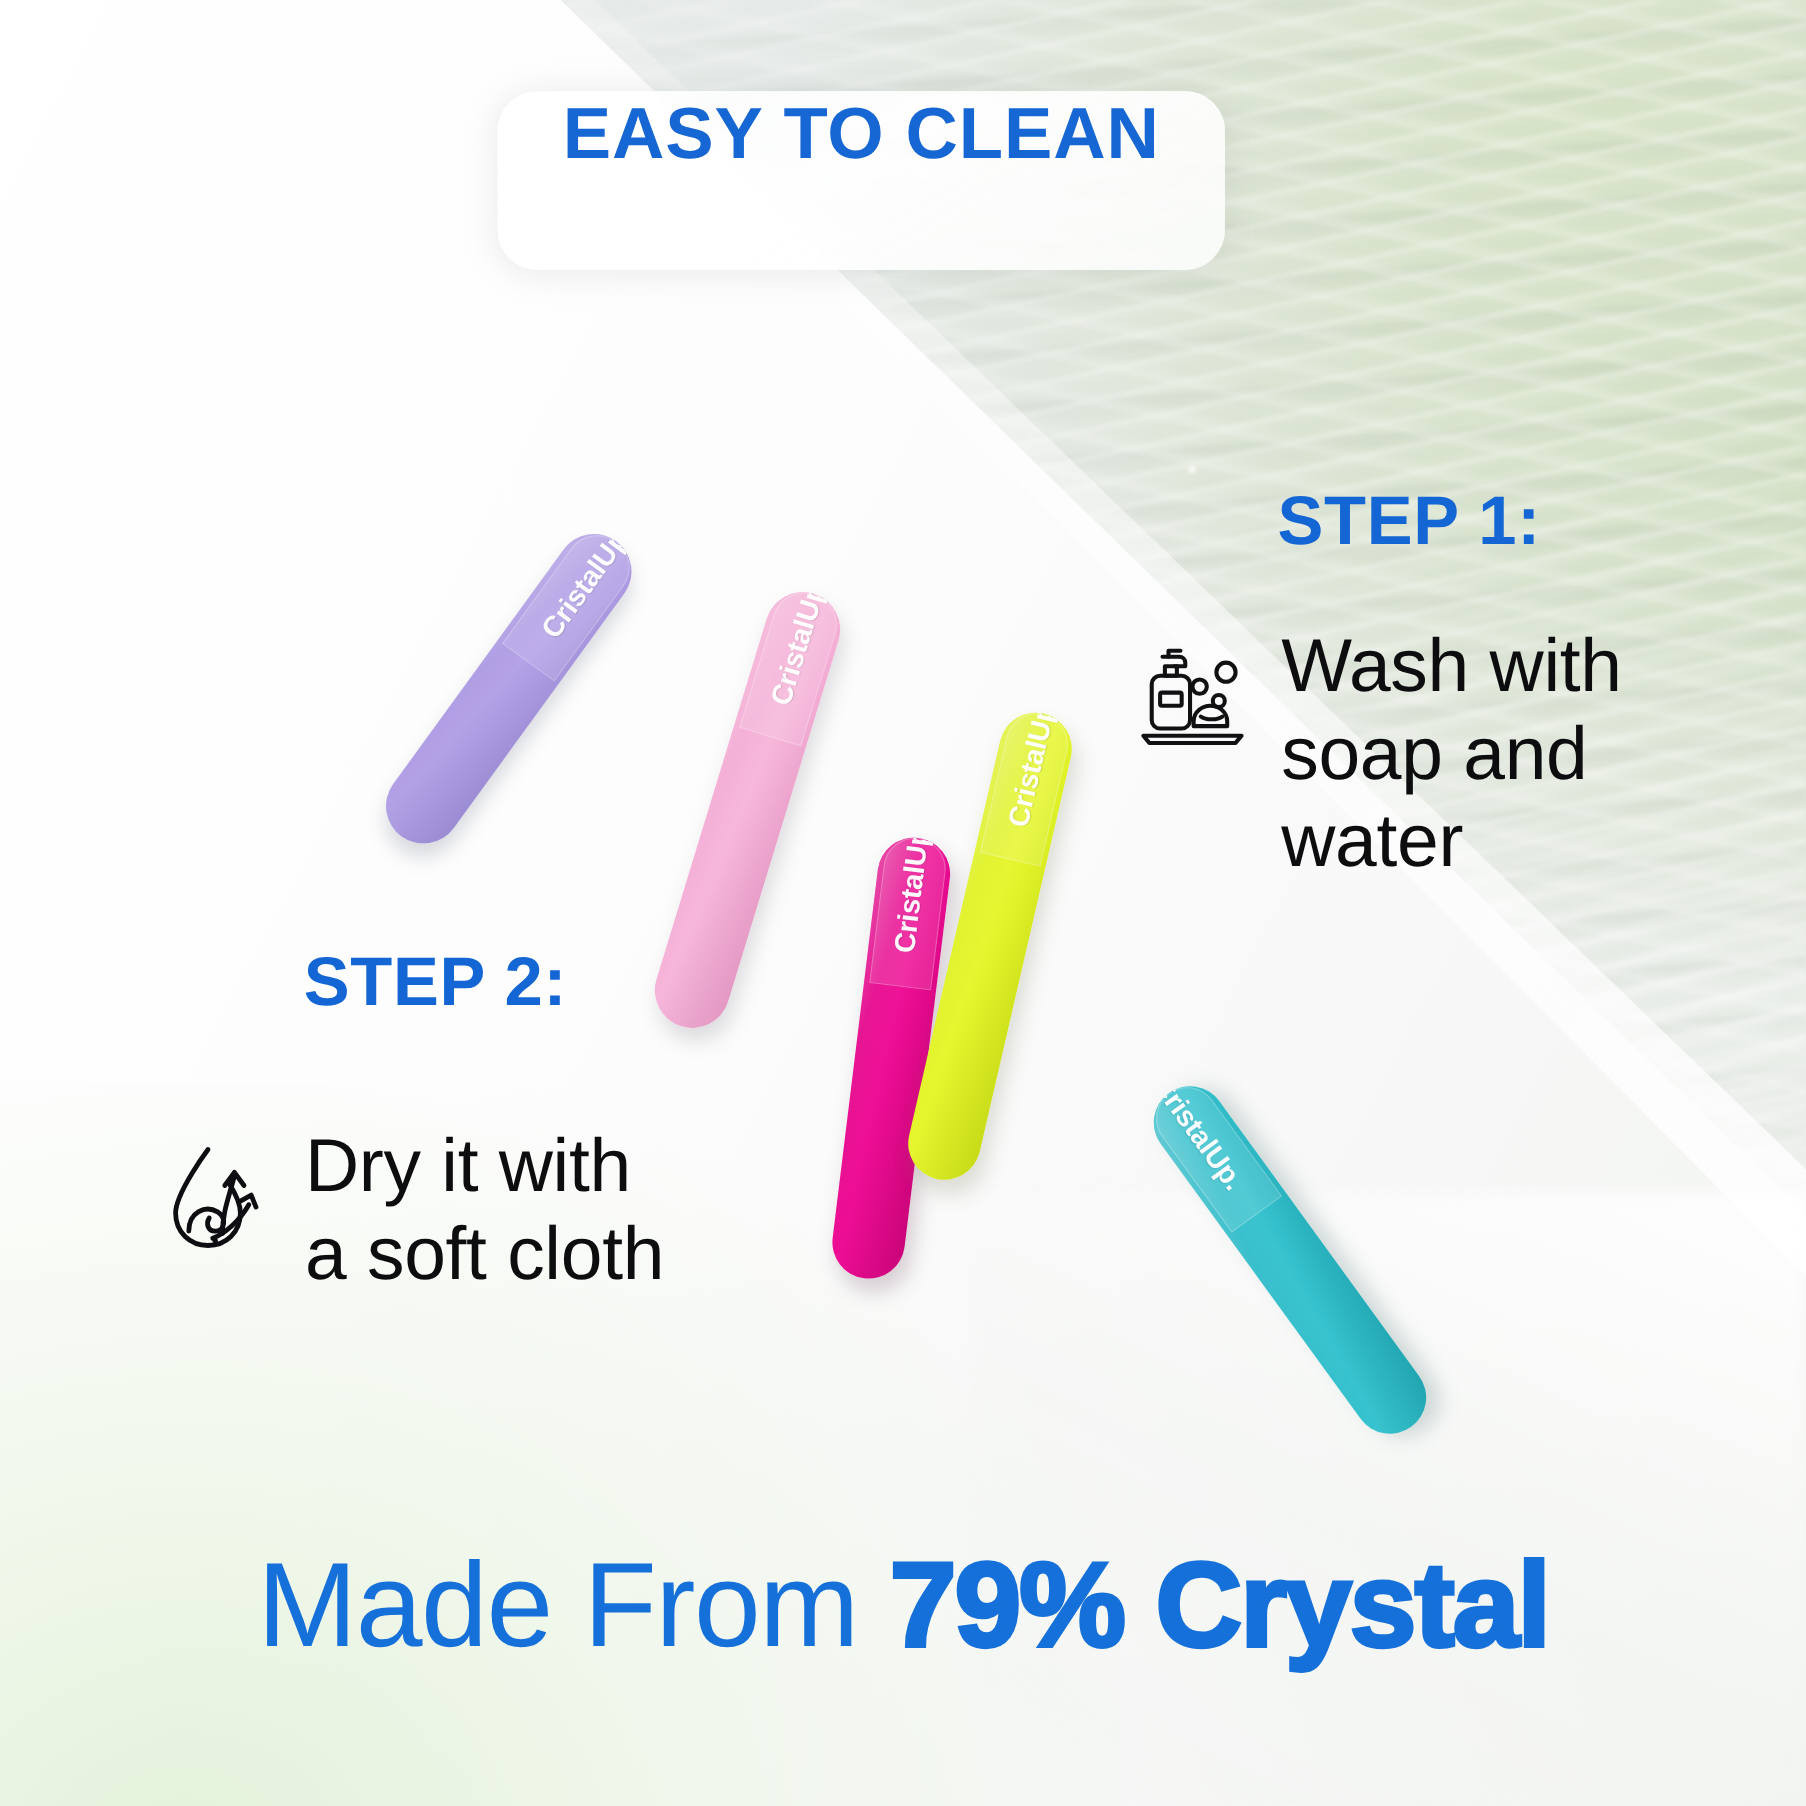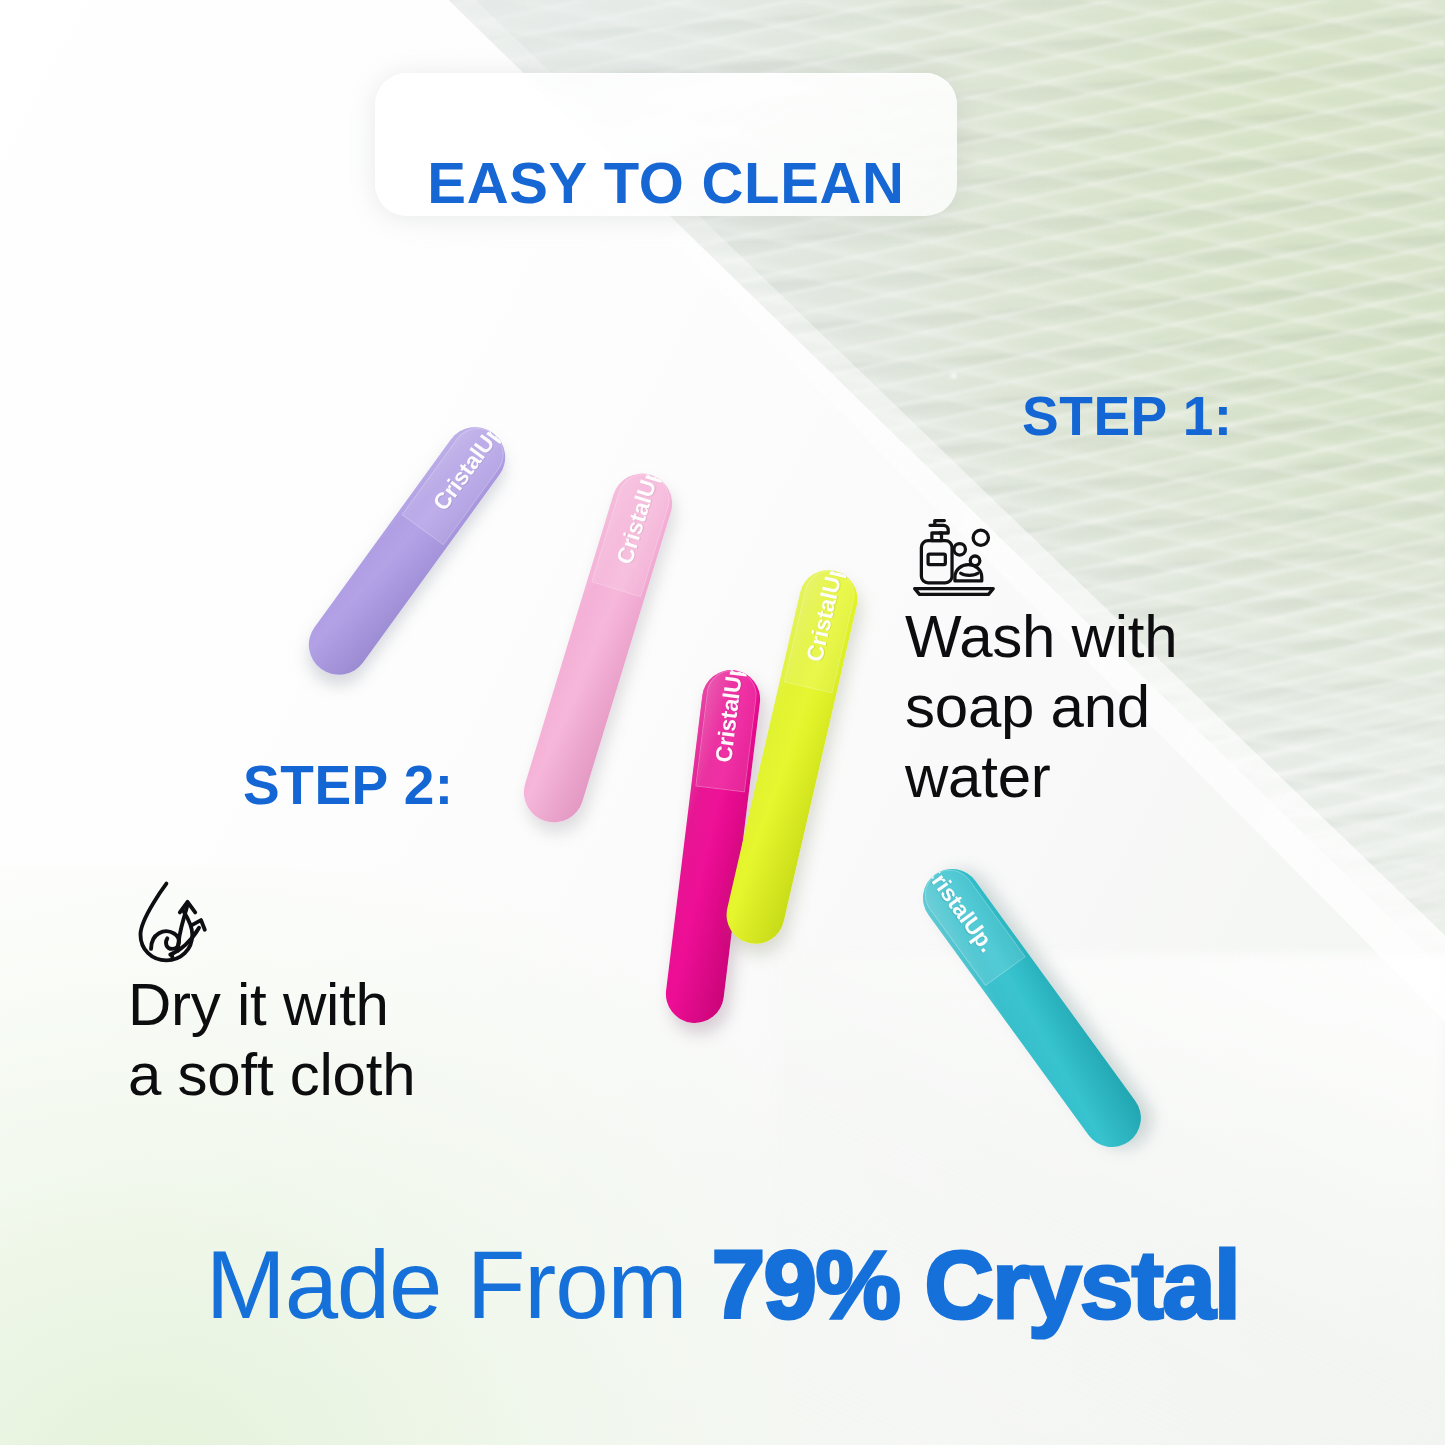--- a/index.html
+++ b/index.html
@@ -100,26 +100,26 @@
   }
   
   .fold-br {
     position:absolute; right:0; bottom:0; width:46%; height:34%;
     background:linear-gradient(206deg, rgba(255,255,255,.85) 0%, rgba(242,245,241,.25) 55%, rgba(255,255,255,0) 100%);
     filter:blur(6px);
   }
 
   
   .badge {
-    position:absolute; left:375px; top:73px; width:582px; height:143px;
+    position:absolute; left:398px; top:73px; width:582px; height:143px;
     border-radius:32px;
     background:linear-gradient(150deg, rgba(255,255,255,.80) 0%, rgba(255,255,255,.92) 45%, rgba(252,253,252,.86) 100%);
     backdrop-filter:blur(5px);
     box-shadow:0 2px 26px rgba(140,150,145,.20), inset 0 1px 0 rgba(255,255,255,.95);
-    display:flex; align-items:flex-end; justify-content:center;
+    display:flex; align-items:flex-start; justify-content:center;
   }
   .badge-text {
     color:#1667d4;
     font-size:58px;
     font-weight:bold;
     letter-spacing:.012em;
     white-space:nowrap;
     text-shadow:0 1px 1px rgba(255,255,255,.6);
   }
 
@@ -128,23 +128,23 @@
     position:absolute;
     color:#1366d4;
     font-size:55px;
     font-weight:bold;
     letter-spacing:.01em;
     white-space:nowrap;
   }
   #step1-head { left:1022px; top:348px;margin-top:36px; }
   #step2-head { left:243px; top:753px; }
 
-  .step-row { position:absolute; display:flex; align-items:flex-start;flex-direction:column; }
+  .step-row { position:absolute; display:flex; align-items:flex-start; }
   #step1-row { left:905px; top:498px; }
-  #step2-row { left:128px; top:862px; }
+  #step2-row { left:128px; top:898px; }
 
   .step-icon { flex:0 0 auto; }
   #step1-row .step-icon { width:96px; height:92px; margin-right:24px; margin-top:12px; }
   #step2-row .step-icon { width:96px; height:96px; margin-right:20px; margin-top:12px; }
 
   .step-text {
     color:#0d0d10;
     font-size:60px;
     line-height:1.17;
     letter-spacing:-.004em;

